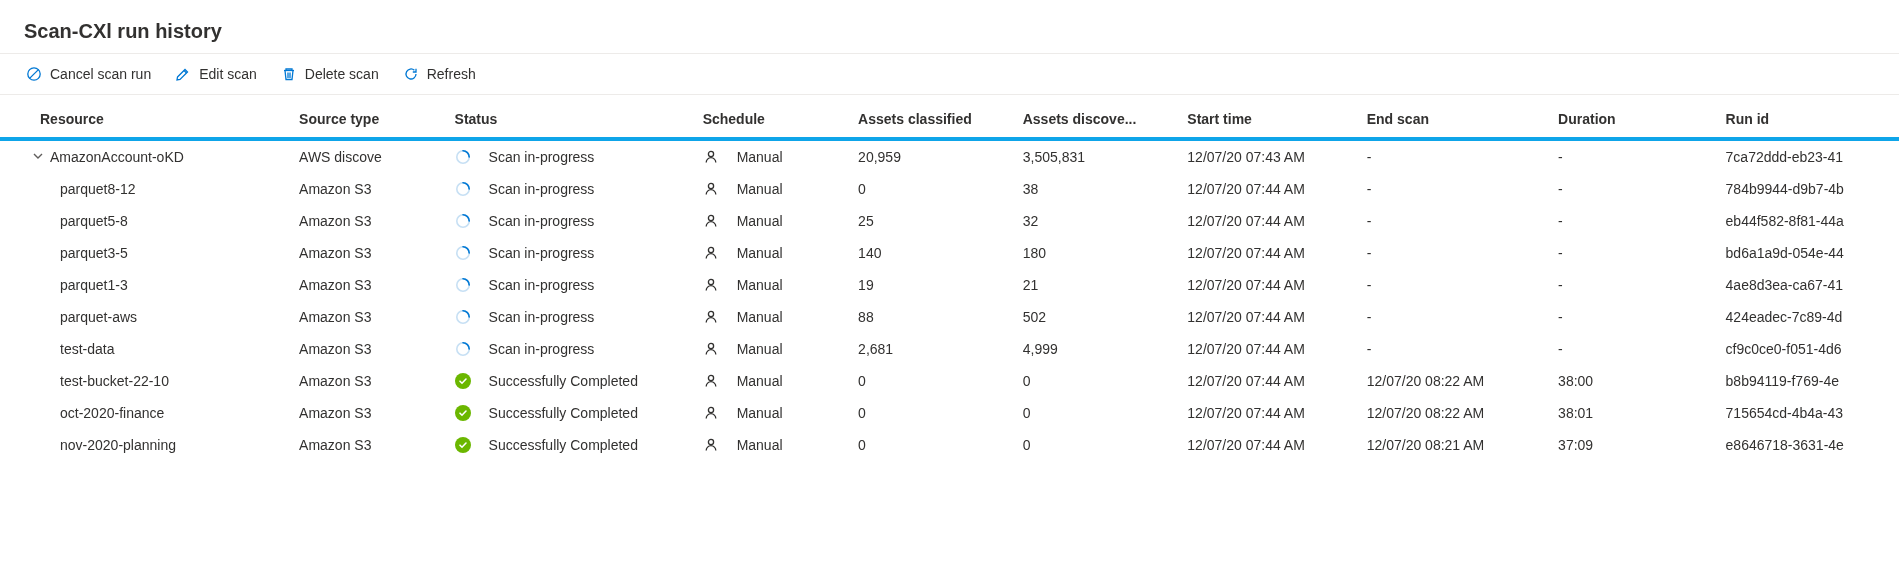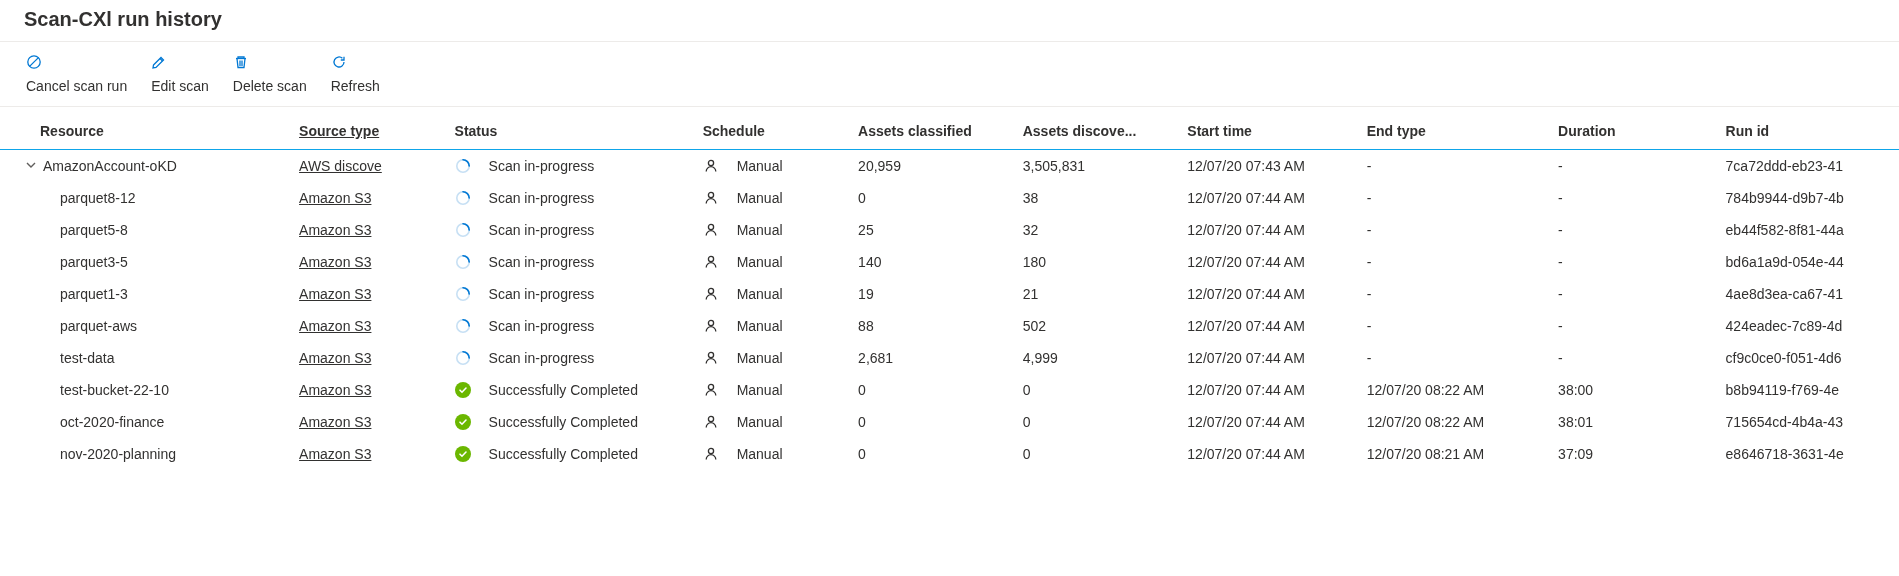--- a/index.html
+++ b/index.html
@@ -7,84 +7,84 @@
     font-family: "Segoe UI", -apple-system, BlinkMacSystemFont, Arial, sans-serif;
     font-size: 13px;
     color: #323130;
     background: #fff;
     width: 1899px;
   }
   .page-title {
     font-size: 20px;
     font-weight: 600;
     padding: 8px 24px 10px 24px;
+    margin-top: 12px;
   }
   .divider {
     border-bottom: 1px solid #edebe9;
   }
   .toolbar {
     display: flex;
     align-items: center;
     gap: 20px;
     padding: 8px 24px;
   }
   .toolbar-btn {
     display: inline-flex;
-    align-items: flex-start;
+    align-items: center;
     gap: 8px;
     background: none;
     border: none;
     font-family: inherit;
     font-size: 14px;
     color: #323130;
     cursor: pointer;
     padding: 4px 2px;
-    flex-direction: column;
   }
   .toolbar-icon { display: inline-flex; width: 16px; height: 16px; }
   .toolbar-icon svg { width: 16px; height: 16px; }
 
   .table {
     width: 100%;
     border-collapse: collapse;
     margin-top: 6px;
   }
   .table th {
     text-align: left;
     font-weight: 600;
     font-size: 14px;
     color: #323130;
     padding: 10px 12px;
-    border-bottom: 1px solid #0ea5e9;
+    border-bottom: 4px solid #0ea5e9;
     white-space: nowrap;
     overflow: hidden;
     text-overflow: ellipsis;
   }
   .table td {
     padding: 8px 12px;
     font-size: 14px;
     color: #323130;
     white-space: nowrap;
     overflow: hidden;
     text-overflow: ellipsis;
     vertical-align: middle;
   }
   .col-resource   { width: 240px; padding-left: 40px; }
-  .col-source     { width: 130px; text-decoration: underline; }
+  .col-source     { width: 130px; }
   .col-status     { width: 180px; }
   .col-schedule   { width: 130px; }
   .col-classified { width: 130px; }
   .col-discovered { width: 130px; }
   .col-start      { width: 150px; }
   .col-end        { width: 160px; }
   .col-duration   { width: 140px; }
   .col-runid      { width: 155px; }
 
   th.col-resource { padding-left: 40px; }
-  td.indent-0 { padding-left: 25px; margin-left: 44px; }
+  td.indent-0 { padding-left: 32px; margin-left: 44px; }
   td.indent-1 { padding-left: 60px; margin-top: 36px; }
   .chevron {
     display: inline-flex;
     width: 12px;
     height: 12px;
     margin-right: 6px;
   }
   .chevron svg { width: 12px; height: 12px; }
 
   .status-cell, .schedule-cell { display: flex; align-items: center; gap: 18px; }
@@ -156,21 +156,21 @@
 <table class="table">
   <thead>
     <tr>
       <th class="col-resource">Resource</th>
       <th class="col-source">Source type</th>
       <th class="col-status">Status</th>
       <th class="col-schedule">Schedule</th>
       <th class="col-classified">Assets classified</th>
       <th class="col-discovered">Assets discove...</th>
       <th class="col-start">Start time</th>
-      <th class="col-end">End type</th>
+      <th class="col-end">End scan</th>
       <th class="col-duration">Duration</th>
       <th class="col-runid">Run id</th>
     </tr>
   </thead>
   <tbody id="tbody">
       <tr>
         <td class="col-resource indent-0"><span class="chevron">
             <svg viewBox="0 0 12 12" fill="none" stroke="#605e5c" stroke-width="1.4">
               <polyline points="2,4 6,8 10,4"></polyline>
             </svg>

